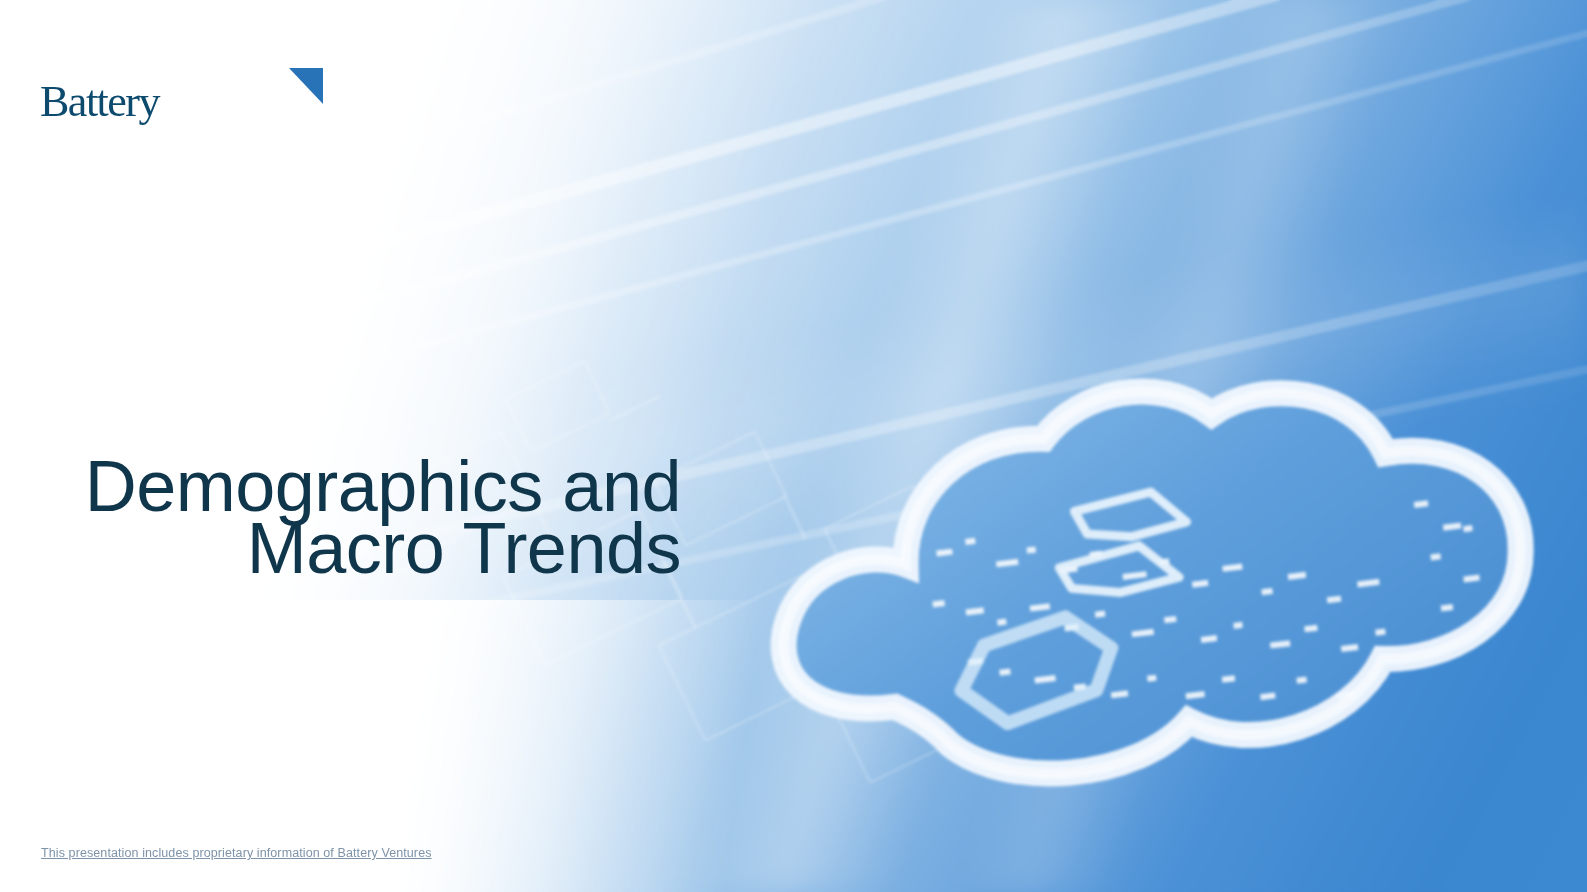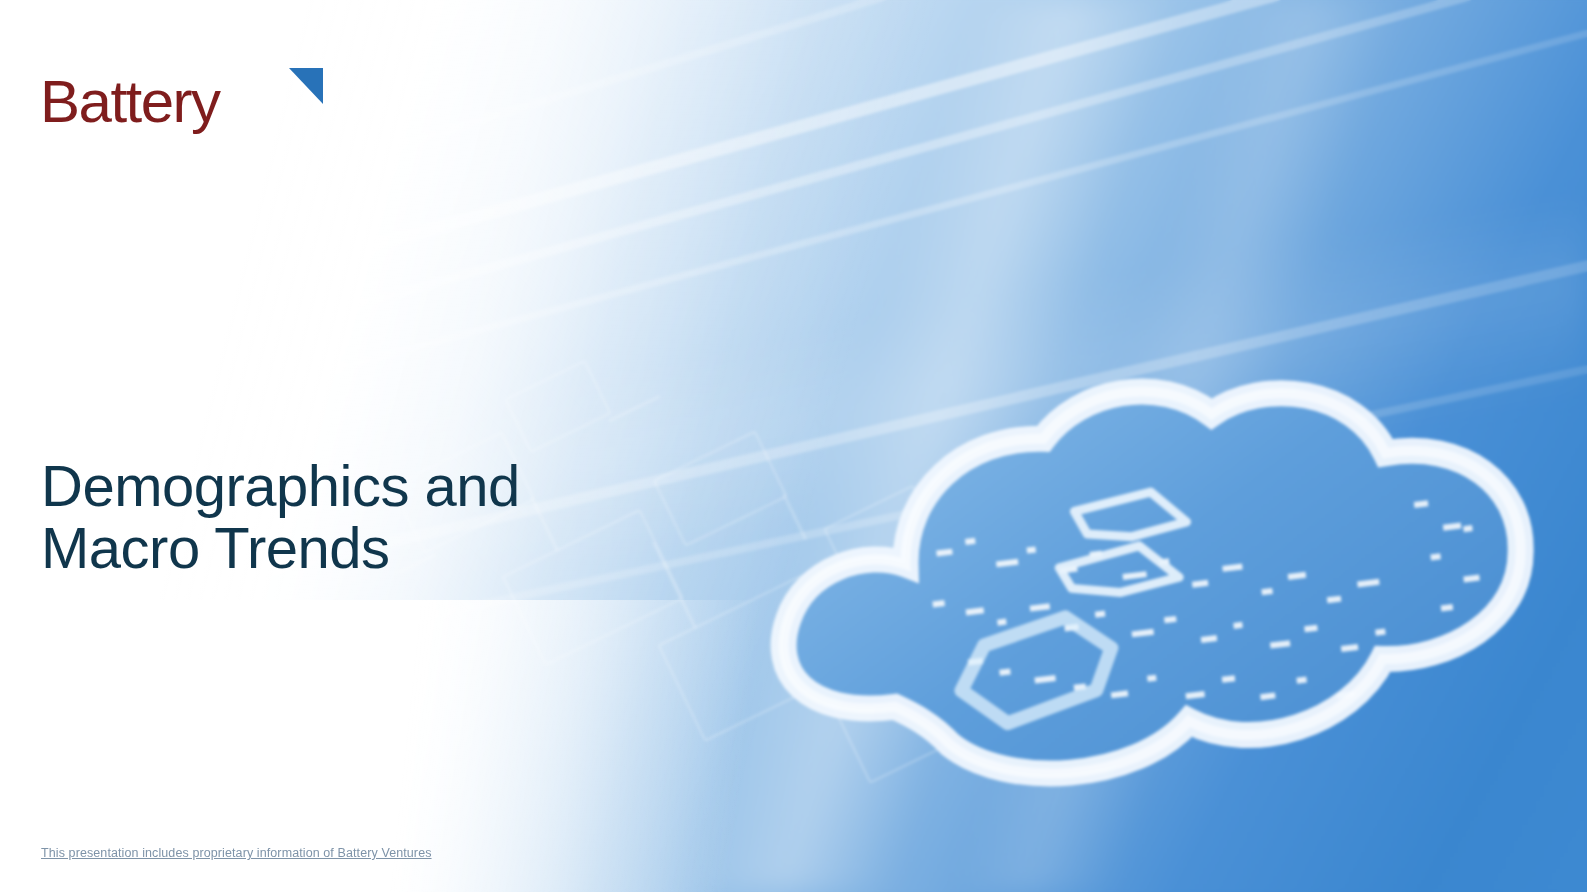--- a/index.html
+++ b/index.html
@@ -119,46 +119,48 @@
   }
 
   
   #logo {
     position: absolute;
     left: 40px;
     top: 62px;
     height: 80px;
   }
   .logo-word {
-    font-size: 60px;
+    font-size: 44px;
     line-height: 80px;
     letter-spacing: -1.5px;
     font-weight: 400;
-    color: #7f1d1d;
+    color: #0c4a6e;
     white-space: nowrap;
+    font-family: Liberation Serif, serif;
   }
   .logo-flag {
     position: absolute;
     left: 249px;
     top: 6px;
     width: 34px;
     height: 36px;
   }
 
   
   #title {
     position: absolute;
     left: 41px;
     top: 455px;
     width: 640px;
-    font-size: 58px;
+    font-size: 72px;
     line-height: 62px;
     color: #10364c;
     letter-spacing: -0.5px;
     white-space: pre-line;
+    text-align: right;
   }
 
   
   #footer {
     position: absolute;
     left: 41px;
     top: 845px;
     font-size: 12.5px;
     line-height: 16px;
     color: #7e93a8;

